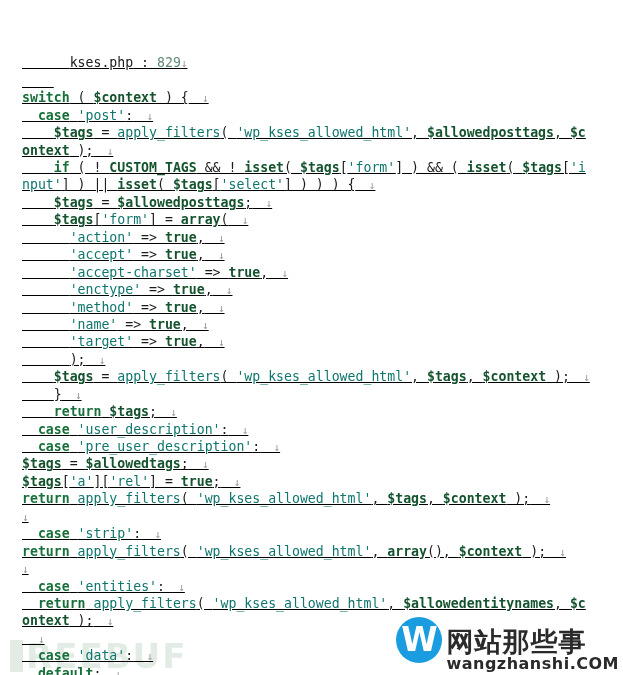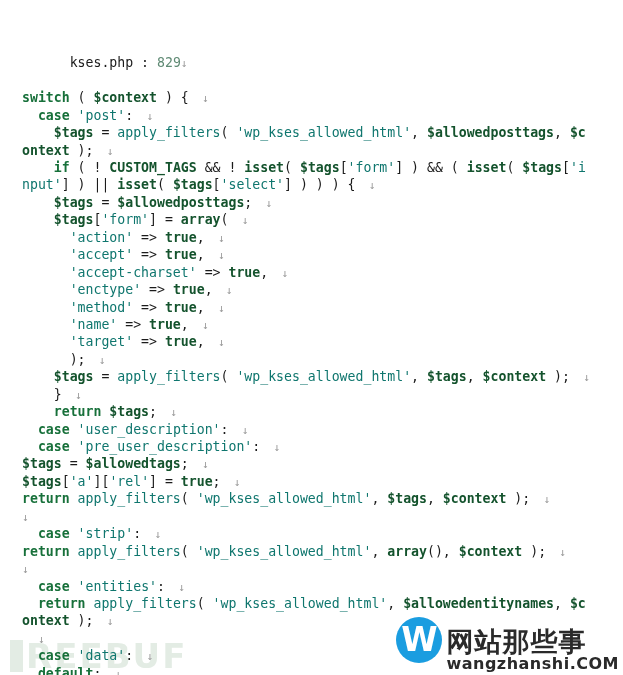--- a/index.html
+++ b/index.html
@@ -96,20 +96,21 @@
     z-index: 2;
     padding: 2px 0 0 0;
     font-size: 13.2px;
     line-height: 17.45px;
     white-space: pre;
   }
   .line {
     height: 17.45px;
     padding-left: 22px;
     white-space: pre;
+    text-decoration: underline;
   }
   .line.cont { }
 
   
   .kw   { color: #17703a; font-weight: bold; }        
   .var  { color: #14532d; font-weight: bold; }        
   .str  { color: #0f766e; }                            
   .pun  { color: #1b1b1b; }                            
   .fn   { color: #0f766e; }        
   .eol  { color: #9a9a9a; font-size: 11px; }           

